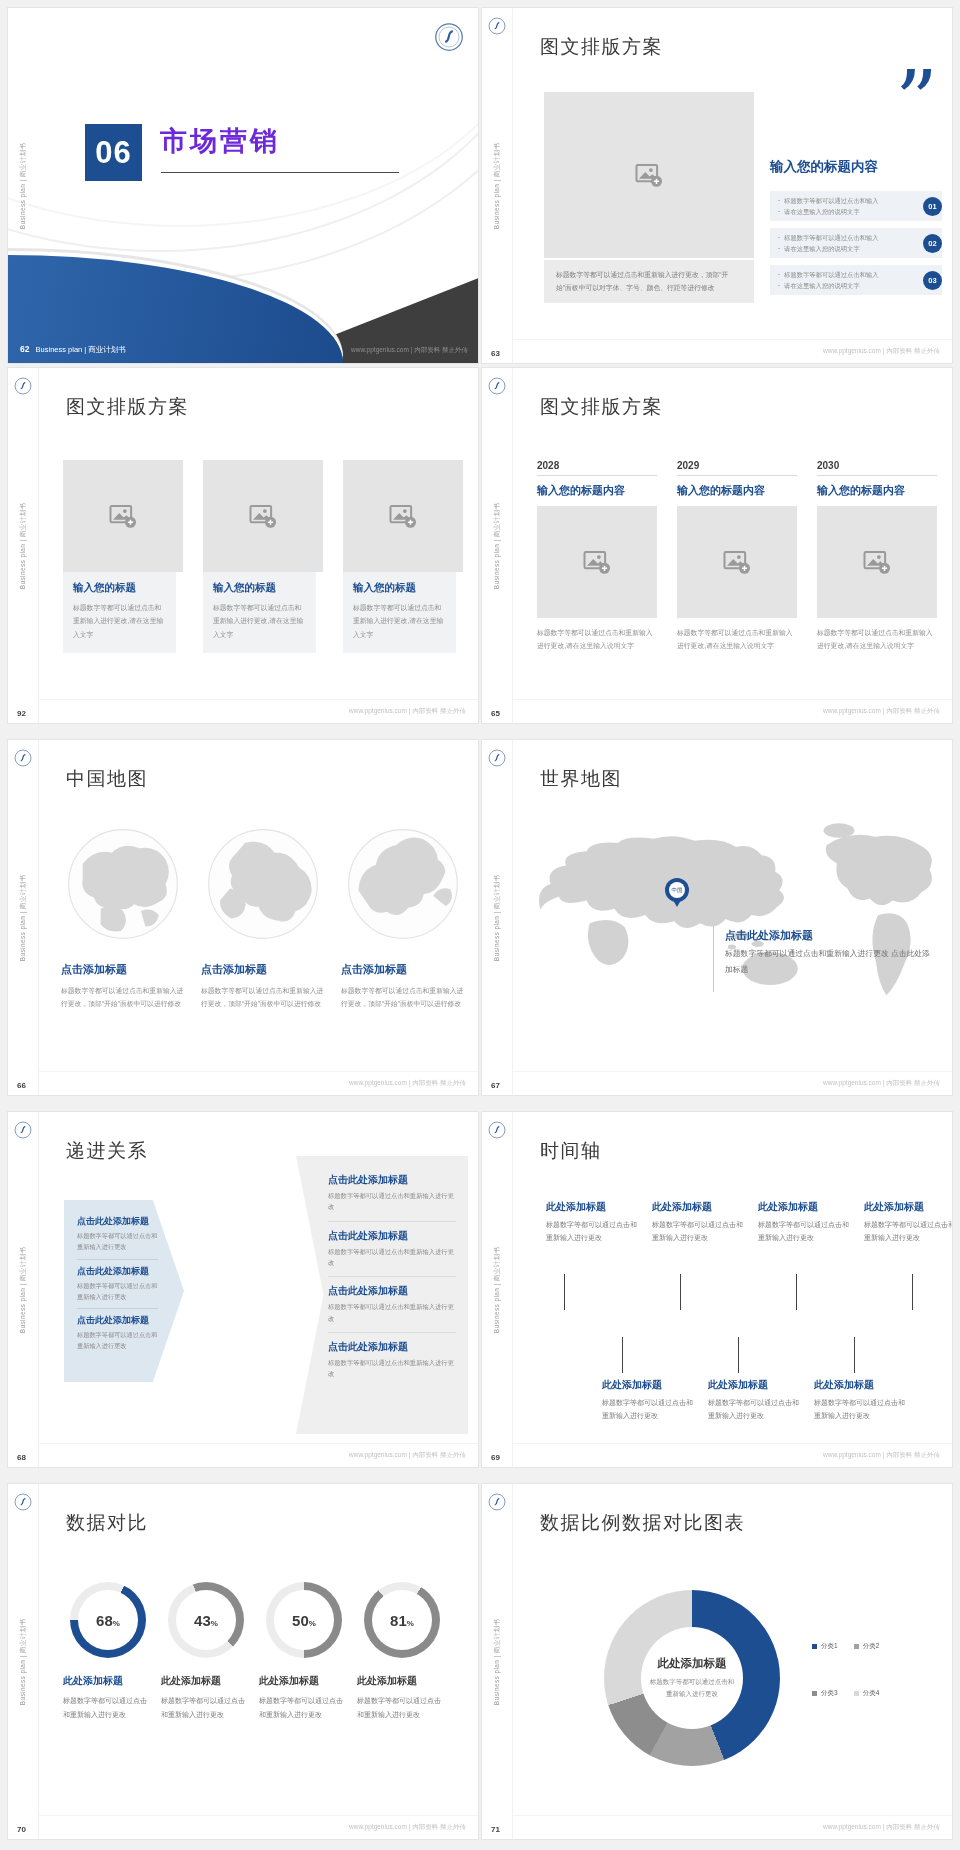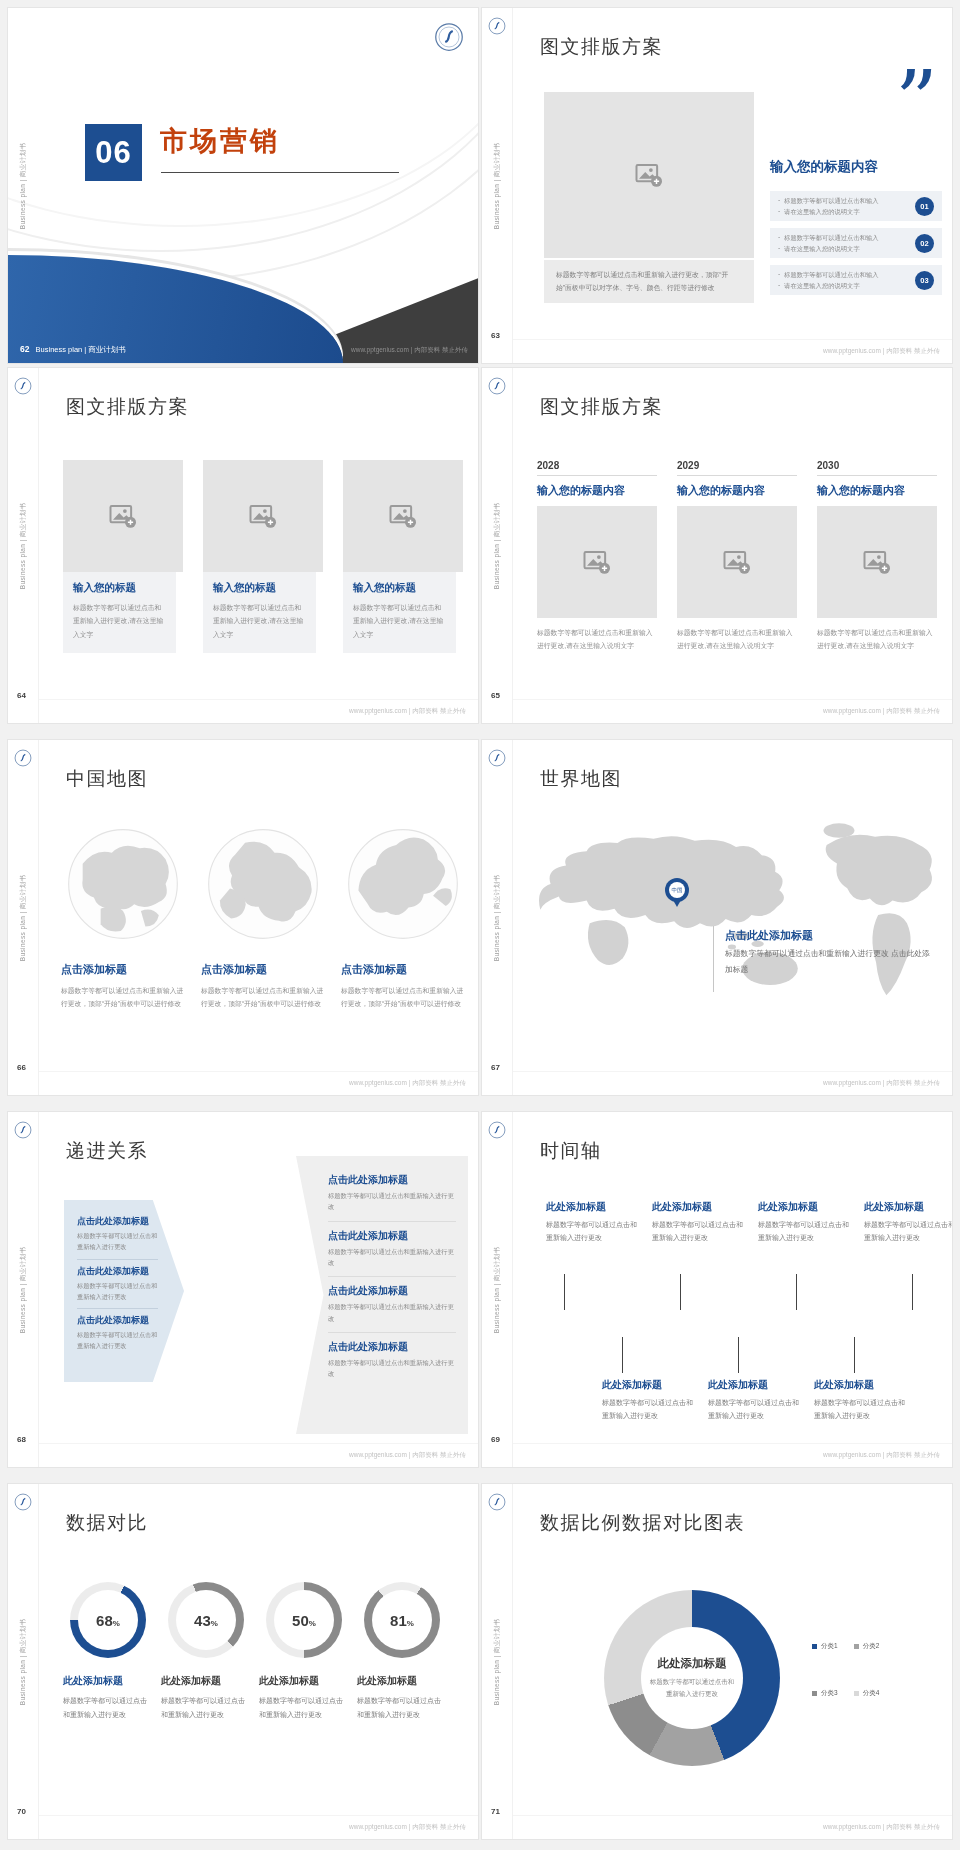--- a/index.html
+++ b/index.html
@@ -6,50 +6,50 @@
   .page{position:relative;width:960px;height:1850px;background:#f1f1f1;font-family:"Liberation Sans",sans-serif;overflow:hidden;}
   .slide{position:absolute;width:470px;height:355px;background:#fff;box-shadow:0 0 0 1px #e5e5e5;overflow:hidden;}
   .c0{left:8px}.c1{left:482px}
   .r0{top:8px}.r1{top:368px}.r2{top:740px}.r3{top:1112px}.r4{top:1484px}
   
   .rail{position:absolute;left:0;top:0;bottom:0;width:30px;border-right:1px solid #f1f1f1;}
   .logo{position:absolute;top:9px;left:6px;width:18px;height:18px;}
   .vtext{position:absolute;top:50%;left:50%;transform:translate(-50%,-50%) rotate(-90deg);font-size:6.5px;color:#9b9b9b;white-space:nowrap;letter-spacing:.4px;}
   
   .stitle{position:absolute;left:58px;top:26px;font-size:19px;color:#3b3b3b;letter-spacing:1.5px;}
-  .fnum{position:absolute;left:9px;bottom:23px;font-size:8px;font-weight:bold;color:#3f3f3f;}
+  .fnum{position:absolute;left:9px;bottom:5px;font-size:8px;font-weight:bold;color:#3f3f3f;}
   .furl{position:absolute;right:12px;bottom:7px;font-size:6.5px;color:#c2c2c2;}
   .frule{position:absolute;left:31px;right:0;bottom:23px;border-top:1px solid #f4f4f4;}
   .bluehead{color:#1d4e91;font-weight:bold;}
   .ph{background:#e4e4e4;display:flex;align-items:center;justify-content:center;}
   .ph svg{width:34px;height:30px;}
   
   .ribbon{position:absolute;border:2px solid #efefef;border-radius:50%;}
   .rb1{width:760px;height:520px;left:-230px;top:-280px;}
   .rb2{width:820px;height:600px;left:-260px;top:-330px;}
   .rb3{width:700px;height:430px;left:-180px;top:-215px;border-color:#f5f5f5;}
   .s62-logo{position:absolute;right:14px;top:14px;width:30px;height:30px;}
   .s62-numbox{position:absolute;left:77px;top:116px;width:57px;height:57px;background:#1d4e91;color:#fff;font-size:31px;font-weight:bold;display:flex;align-items:center;justify-content:center;letter-spacing:1px;}
-  .s62-title{position:absolute;left:152px;top:115px;font-size:27px;font-weight:bold;color:#c2410c;letter-spacing:3px;}
+  .s62-title{position:absolute;left:152px;top:115px;font-size:27px;font-weight:bold;color:#6d28d9;letter-spacing:3px;}
   .s62-line{position:absolute;left:153px;top:164px;width:238px;height:1px;background:#4a4a4a;}
   .s62-body{position:absolute;left:153px;top:176px;width:252px;font-size:10.5px;line-height:1.8;color:#4f4f4f;text-align:justify;}
   .s62-tri{position:absolute;right:0;bottom:0;width:215px;height:92px;background:#3e3e3e;clip-path:polygon(100% 8%,100% 100%,0 100%);}
   .s62-blue{position:absolute;left:0;bottom:0;width:335px;height:108px;background:linear-gradient(100deg,#2f66ab,#1c4b8d);border-top-right-radius:100% 100%;box-shadow:0 -4px 0 0 #ffffff,0 -7px 0 0 #e6e6e6;}
   .s62-fl{position:absolute;left:12px;bottom:8px;color:#fff;font-size:7.5px;}
   .s62-fl b{margin-right:4px;font-size:8.5px;}
   .s62-fr{position:absolute;right:10px;bottom:8px;color:#8f8f8f;font-size:6.5px;}
   
   .s63-img{position:absolute;left:62px;top:84px;width:210px;height:166px;}
   .s63-cap{position:absolute;left:62px;top:252px;width:210px;background:#ebebeb;padding:8px 12px;box-sizing:border-box;font-size:6.8px;line-height:1.95;color:#7f7f7f;}
   .quote{position:absolute;right:14px;top:52px;font-family:"DejaVu Serif",serif;font-size:84px;line-height:1;color:#1d4e91;}
   .s63-head{position:absolute;left:288px;top:150px;font-size:13.5px;}
   .s63-item{position:absolute;left:288px;width:172px;height:30px;background:#eef1f5;display:flex;align-items:center;}
   .s63-lines{flex:1;padding-left:8px;font-size:6.3px;color:#8a8a8a;line-height:1.8;}
   .s63-lines div::before{content:"·";margin-right:4px;color:#555;}
-  .s63-circ{width:19px;height:19px;border-radius:50%;background:#1d4e91;color:#fff;font-size:7.5px;font-weight:bold;display:flex;align-items:center;justify-content:center;margin-right:8px;}
+  .s63-circ{width:19px;height:19px;border-radius:50%;background:#1d4e91;color:#fff;font-size:7.5px;font-weight:bold;display:flex;align-items:center;justify-content:center;}
   
   .col{position:absolute;width:120px;}
   .col-img{width:120px;height:112px;}
   .col-cap{background:#f1f2f4;padding:9px 10px 12px;box-sizing:border-box;width:113px;}
   .col-t{font-size:10.5px;margin-bottom:6px;}
   .col-b{font-size:6.8px;line-height:1.95;color:#8f8f8f;}
   .year{font-size:10px;font-weight:bold;color:#3f3f3f;padding-bottom:4px;border-bottom:1px solid #d9d9d9;margin-bottom:7px;}
   .s65-t{font-size:11px;margin-bottom:8px;}
   .globe{width:112px;height:112px;margin:0 auto 22px;}
   .g-t{font-size:11px;margin-bottom:7px;}
@@ -229,21 +229,21 @@
             <circle cx="18" cy="17" r="4.4" fill="#9a9a9a"></circle>
             <path d="M18 14.9 v4.2 M15.9 17 h4.2" stroke="#fff" stroke-width="1.2"></path>
           </svg>
         </div>
       <div class="col-cap">
           <div class="col-t bluehead">输入您的标题</div>
           <div class="col-b">标题数字等都可以通过点击和重新输入进行更改,请在这里输入文字</div>
         </div>
     </div>
     <div class="frule"></div>
-    <div class="fnum">64</div>
+    <div class="fnum">92</div>
     <div class="furl">www.pptgenius.com | 内部资料 禁止外传</div>
   </div>
 
   <div class="slide c1 r1">
     <div class="rail">
       <div class="logo"><svg viewBox="0 0 24 24">
             <circle cx="12" cy="12" r="10.6" fill="none" stroke="#5b7ca8" stroke-width="1"></circle>
             <path d="M9 16 C14 14 9.5 9.5 15 7.2" stroke="#2f5d9e" stroke-width="1.7" fill="none"></path>
           </svg></div>
       <div class="vtext">Business plan | 商业计划书</div>

